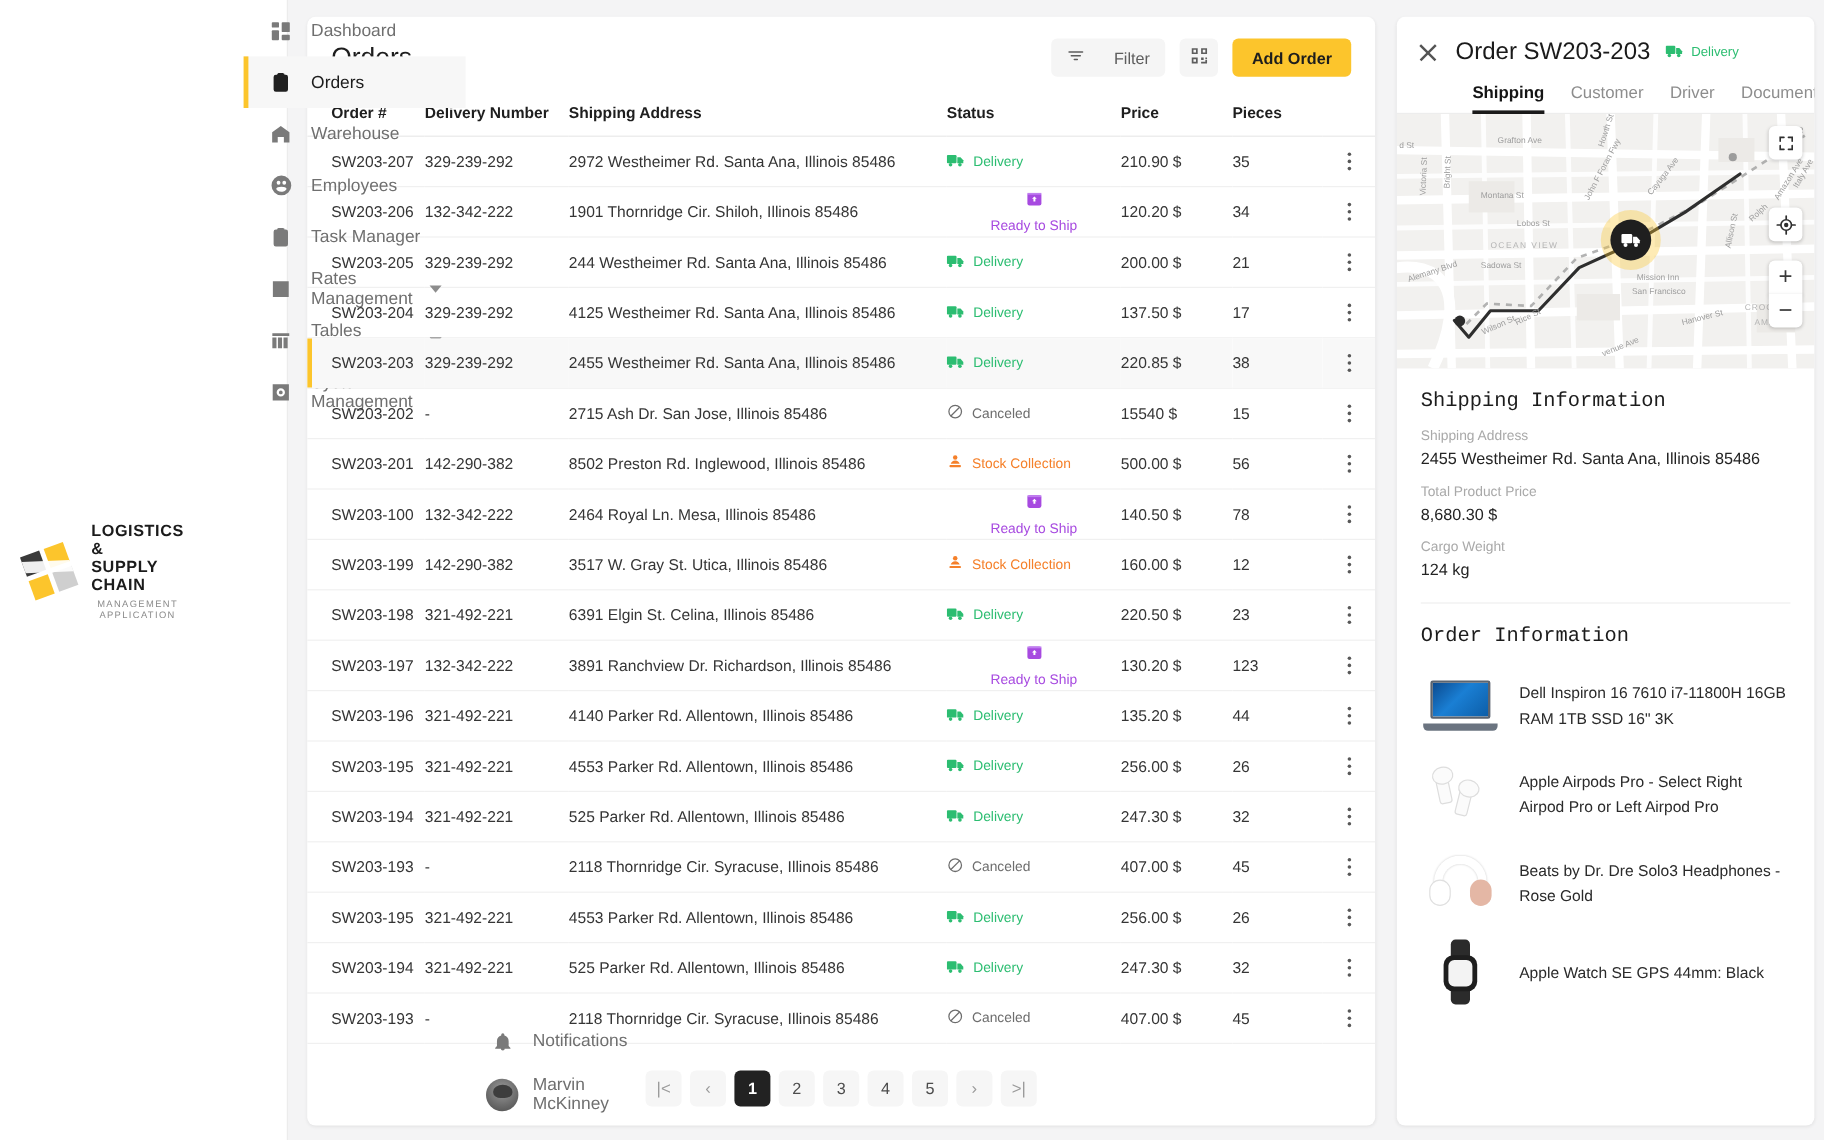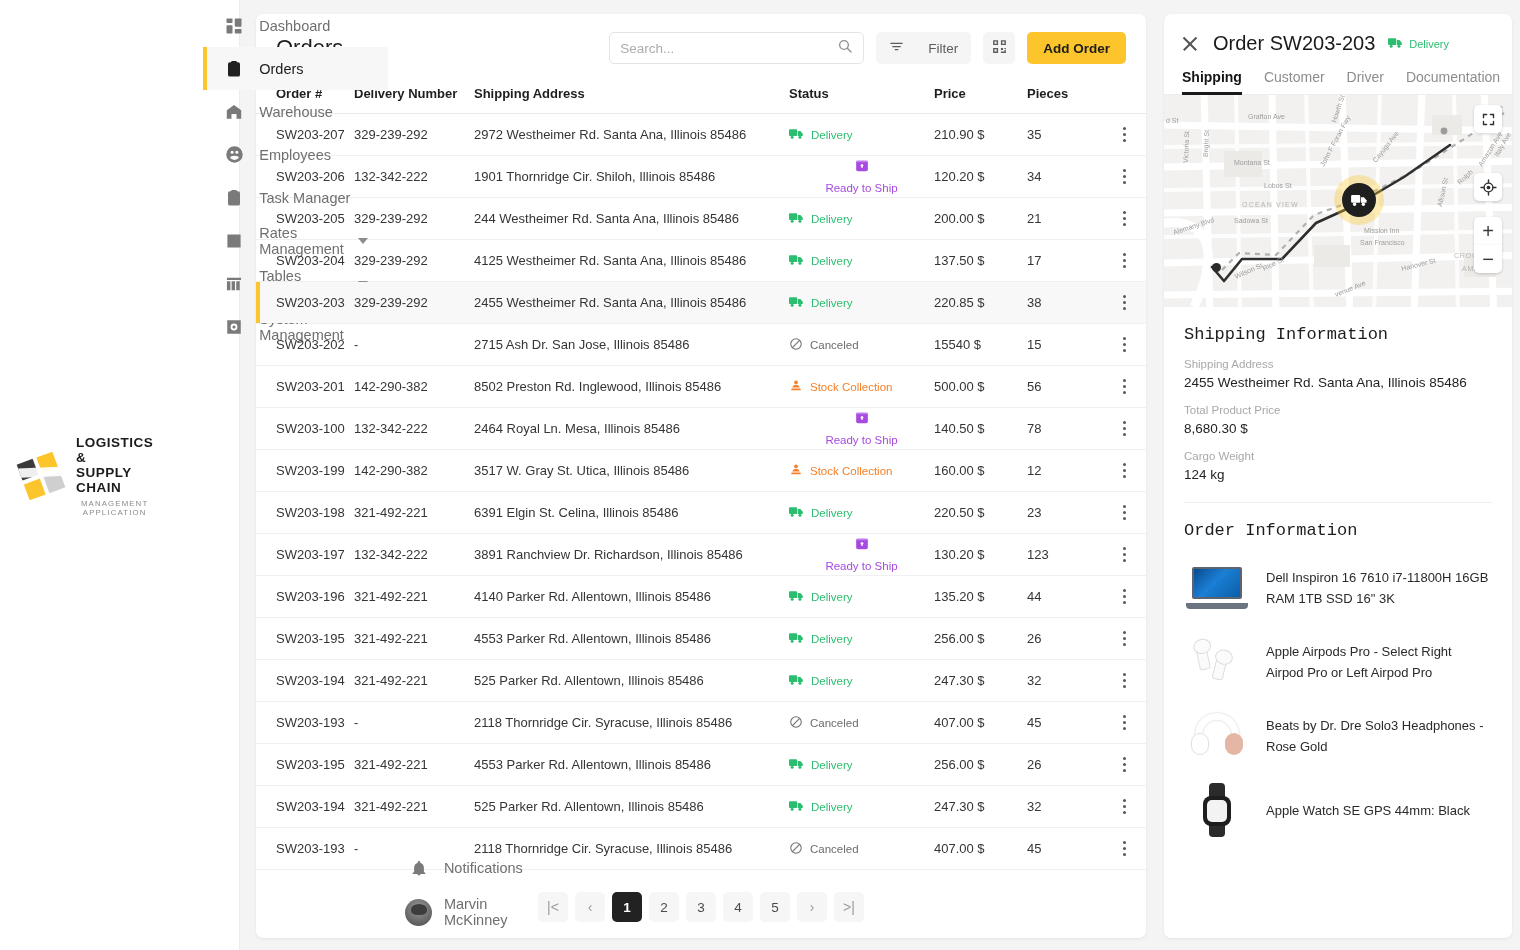--- a/index.html
+++ b/index.html
@@ -135,21 +135,21 @@
   .close-x::before, .close-x::after {
     content:""; position:absolute; left:1px; top:9px; width:18px; height:1.6px; background:#545454;
   }
   .close-x::before { transform: rotate(45deg); }
   .close-x::after { transform: rotate(-45deg); }
   .rtitle { font-size: 20px; color: #1a1a1a; font-weight: 500; }
   .rbadge { display: flex; align-items: center; gap: 6px; font-size: 11px; color: #2cbd71; }
 
   .tabs { display: flex; gap: 22px; padding: 14px 18px 0 18px; border-bottom: 1px solid #ededed; }
   .tab { font-size: 14px; color: #8d8d8d; padding-bottom: 9px; cursor: pointer; position: relative; }
-  .tab.active { color: #151515; font-weight: bold; }
+  .tab.active { color: #151515; font-weight: bold; margin-left: 45px; }
   .tab.active::after { content:""; position:absolute; left:0; right:0; bottom:-1px; height:3px; background:#1a1a1a; }
 
   
   .map { height: 212px; position: relative; background: #f2f1ef; overflow: hidden; }
   .map-ctrl {
     position: absolute; right: 10px; background: #fff; border-radius: 5px;
     box-shadow: 0 1px 3px rgba(0,0,0,.18); display:flex; align-items:center; justify-content:center; cursor:pointer;
   }
   .mc-fs { top: 10px; width: 28px; height: 28px; }
   .mc-loc { top: 78px; width: 28px; height: 28px; }
@@ -309,29 +309,20 @@
         <span class="nav-label">Marvin McKinney</span>
       </div>
     </div>
   </aside>
 
   <main class="main">
     <section class="card">
       <div class="card-head">
         <span class="page-title">Orders</span>
 
-        <div class="search-box">
-          <input type="text" value="" placeholder="Search..." style="">
-          <span>
-            <svg width="16" height="16" viewBox="0 0 24 24" fill="none" stroke="#8e8e8e" stroke-width="2">
-              <circle cx="10.5" cy="10.5" r="6.5"></circle>
-                <line x1="15.5" y1="15.5" x2="21" y2="21" stroke-linecap="round"></line>
-            </svg>
-          </span>
-        </div>
 
         <button class="btn-filter">
           <span>
             <svg width="15" height="15" viewBox="0 0 24 24" stroke="#5d5d5d" stroke-width="2" stroke-linecap="round">
               <line x1="3" y1="7" x2="21" y2="7"></line>
                 <line x1="6" y1="12" x2="18" y2="12"></line>
                 <line x1="10" y1="17" x2="14" y2="17"></line>
             </svg>
           </span>
           <span>Filter</span>

